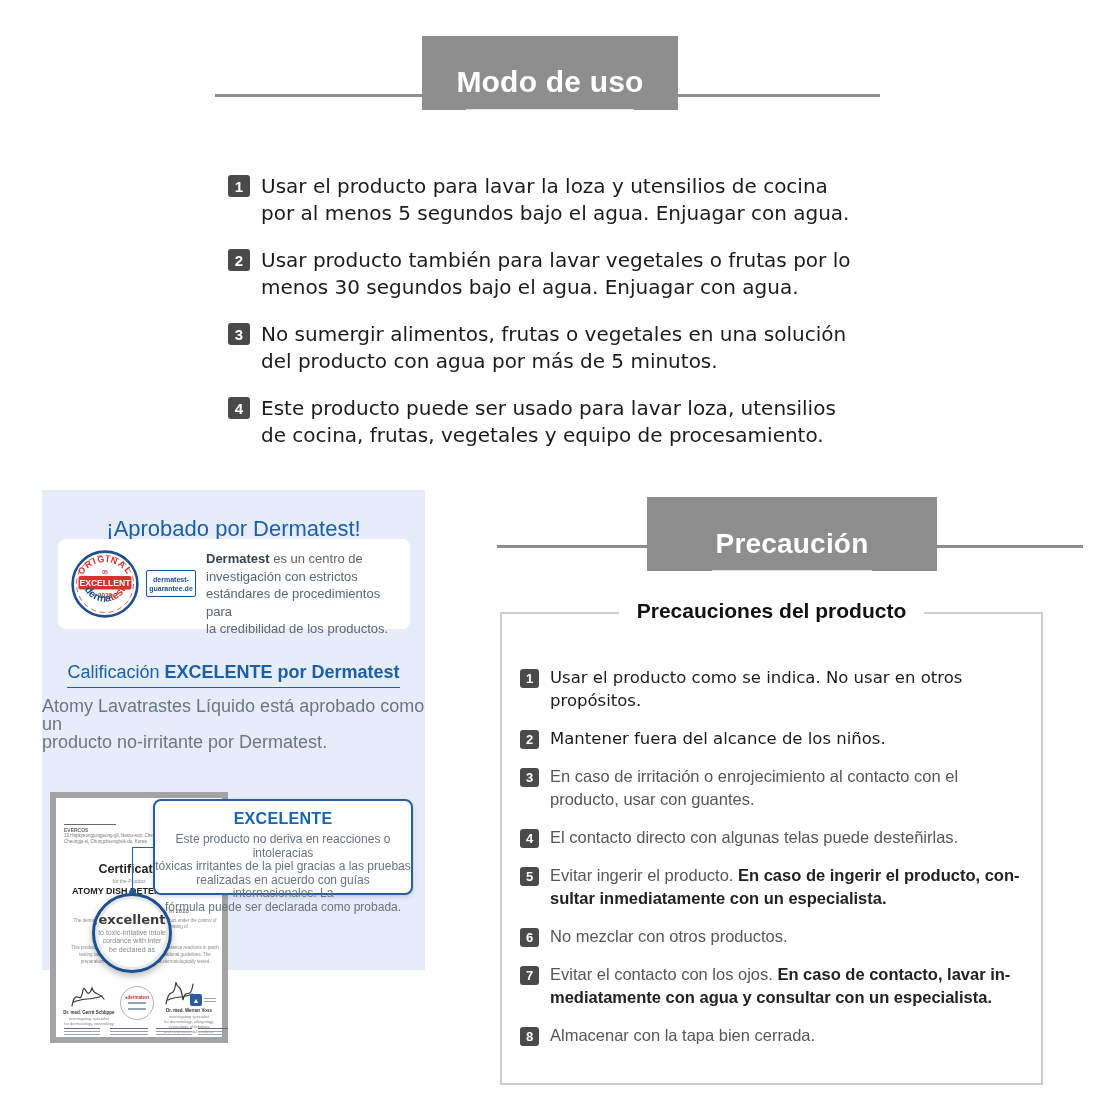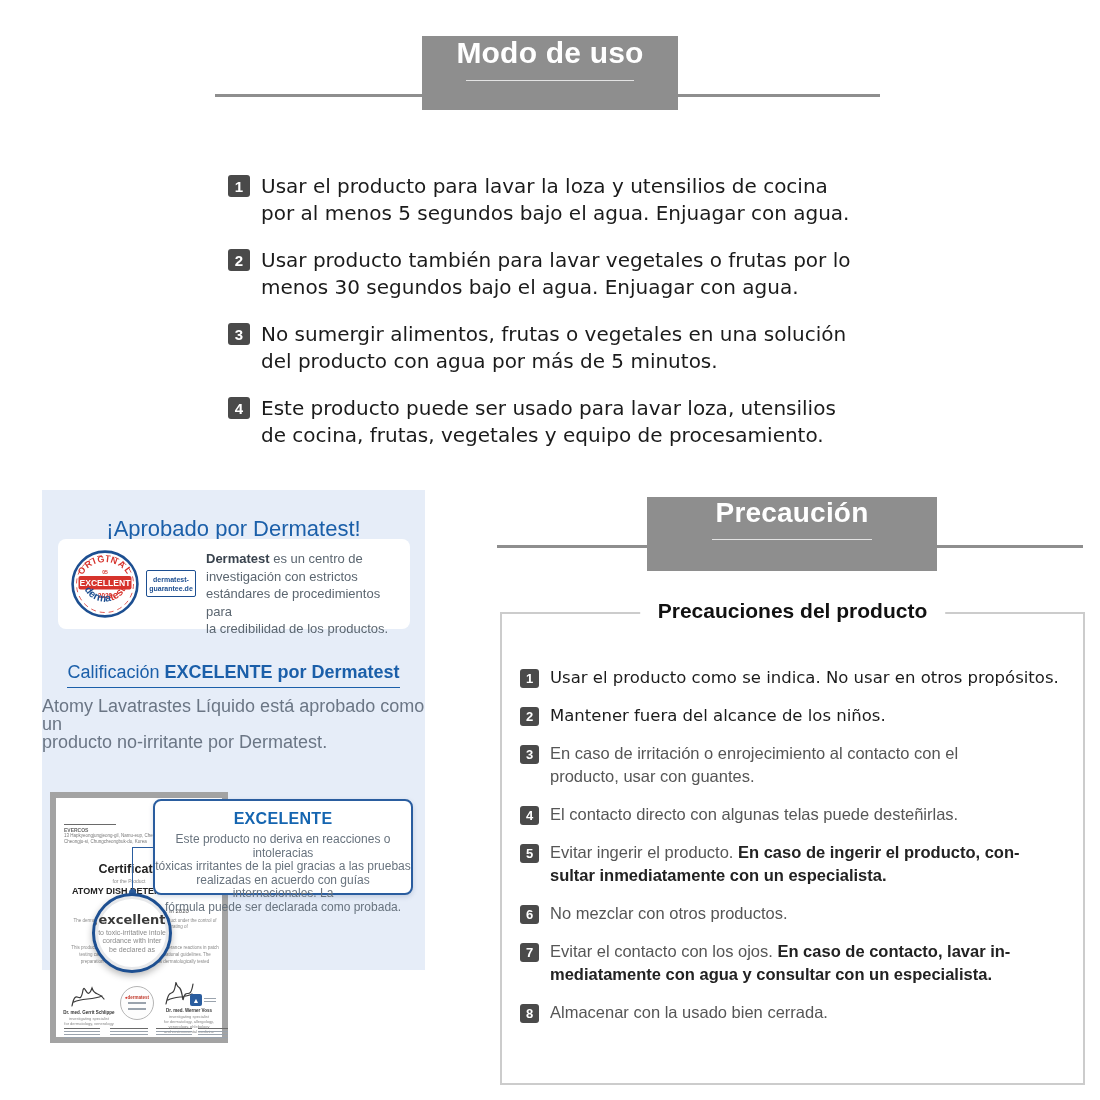--- a/index.html
+++ b/index.html
@@ -1,21 +1,21 @@
 <!DOCTYPE html>
 <html><head>
 <meta charset="utf-8">
 <style>
   *{margin:0;padding:0;box-sizing:border-box}
   html,body{background:#fff}
   .page{position:relative;width:1100px;height:1100px;background:#fff;font-family:"Liberation Sans",sans-serif;overflow:hidden}
 
   
   .hline{position:absolute;height:3px;background:#8e8e8e}
-  .hbox{position:absolute;background:#8e8e8e;display:flex;flex-direction:column;align-items:center;justify-content:flex-start;gap:10px}
+  .hbox{position:absolute;background:#8e8e8e;display:flex;flex-direction:column;align-items:center;justify-content:flex-end;gap:10px}
   .hbox .htitle{color:#fff;font-weight:bold;letter-spacing:.2px}
   .hbox .hunder{display:block;height:1px;background:rgba(255,255,255,.75)}
   #modo-line{left:215px;top:94px;width:665px}
   #modo-box{left:422px;top:36px;width:256px;height:74px}
   #modo-box .htitle{font-size:30px}
   #modo-box .hunder{width:168px}
   #prec-line{left:497px;top:545px;width:586px}
   #prec-box{left:647px;top:497px;width:290px;height:74px}
   #prec-box .htitle{font-size:28px}
   #prec-box .hunder{width:160px}
@@ -27,21 +27,21 @@
   .tone-dark .txt{font-family:"DejaVu Sans",sans-serif;color:#1b1b1b}
   .tone-muted .txt{font-family:"Liberation Sans",sans-serif;color:#565656}
   .txt .b{font-family:"Liberation Sans",sans-serif;font-weight:bold;color:#222}
 
   #usage-list{position:absolute;left:228px;top:173px;width:690px}
   #usage-list .li-row{margin-bottom:20px}
   #usage-list .badge{width:22px;height:22px;font-size:15px;margin-top:2px}
   #usage-list .txt{font-size:20px;line-height:27px}
 
   
-  #prec-panel{position:absolute;left:500px;top:612px;width:585px;height:473px;border:2px solid #cccccc}
+  #prec-panel{position:absolute;left:500px;top:612px;width:543px;height:473px;border:2px solid #cccccc}
   #prec-title{position:absolute;top:-15px;left:50%;transform:translateX(-50%);background:#fff;padding:0 18px;font-size:21px;font-weight:bold;color:#111;white-space:nowrap}
   #prec-list{position:absolute;left:18px;top:52px;right:20px}
   #prec-list .li-row{margin-bottom:15px}
   #prec-list .badge{width:19px;height:19px;font-size:13px;margin-top:3px}
   #prec-list .txt{font-size:16.5px;line-height:23px}
 
   
   #derma-panel{position:absolute;left:42px;top:490px;width:383px;height:480px;background:#e6edf8}
   #derma-title{position:absolute;top:26px;left:0;right:0;text-align:center;font-size:22px;color:#1b5fa9}
   #derma-title .b{color:#1b5fa9}
@@ -299,18 +299,18 @@
           <span class="badge">6</span>
           <div class="txt"><span>No mezclar con otros productos.</span></div>
         </div>
         <div class="li-row tone-muted">
           <span class="badge">7</span>
           <div class="txt"><span>Evitar el contacto con los ojos. </span><span class="b">En caso de contacto, lavar in-
 mediatamente con agua y consultar con un especialista.</span></div>
         </div>
         <div class="li-row tone-muted">
           <span class="badge">8</span>
-          <div class="txt"><span>Almacenar con la usado bien cerrada.</span></div>
+          <div class="txt"><span>Almacenar con la tapa bien cerrada.</span></div>
         </div>
       </div>
   </div>
 
 </div>
 
 </body></html>

